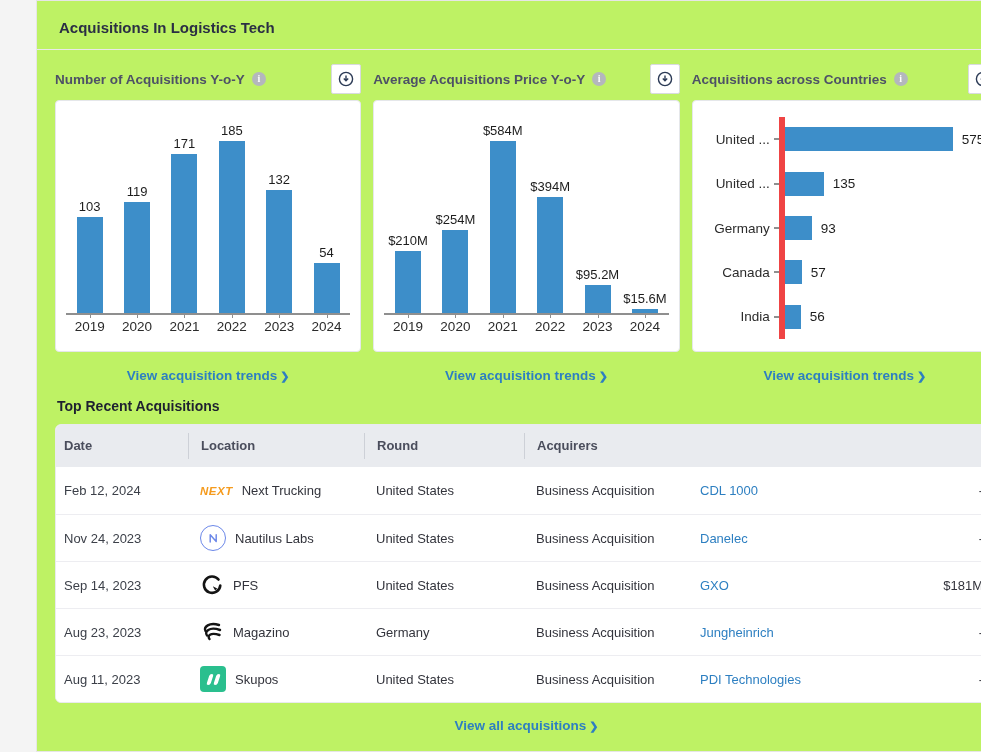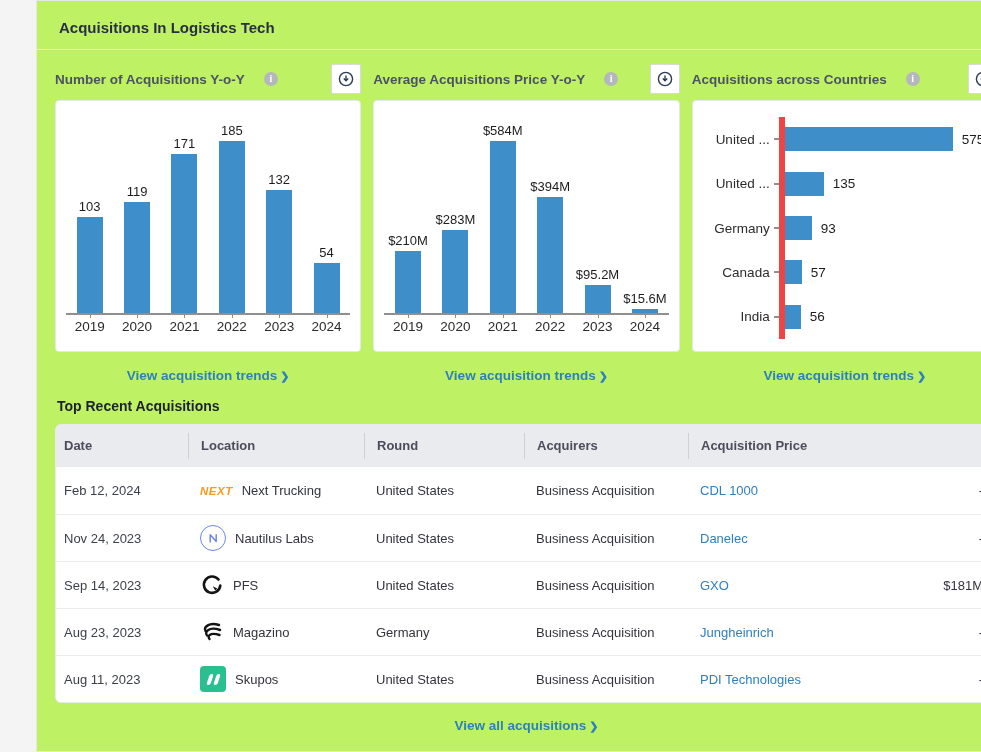--- a/index.html
+++ b/index.html
@@ -7,21 +7,21 @@
   .container { width:981px; height:752px; background:#bef264; border:1px solid #e6e6e6; overflow:hidden;margin-left:36px; }
 
   
   .page-header { padding:18px 22px 13px; border-bottom:1px solid #e9e9e9; }
   .page-title { font-size:15px; font-weight:bold; color:#2b2f44; }
 
   
   .charts-row { display:flex; gap:12px; padding:8px 18px 0; }
   .chart-col { flex:1; min-width:0; }
   .chart-head { display:flex; align-items:center; justify-content:space-between; height:42px; }
-  .chart-title-wrap { display:flex; align-items:center; gap:19px; }
+  .chart-title-wrap { display:flex; align-items:center; gap:7px; }
   .chart-title { font-size:13.5px; font-weight:bold; color:#4d5166; white-space:nowrap; }
   .info-icon { width:14px; height:14px; border-radius:50%; background:#b4b7bd; color:#fff;
                font-size:10px; line-height:14px; text-align:center; font-weight:bold;
                font-family:"Liberation Serif", serif; cursor:pointer; flex:0 0 auto; }
   .dl-btn { width:30px; height:30px; border:1px solid #d8dade; background:#fff; border-radius:2px;
             display:flex; align-items:center; justify-content:center; cursor:pointer; }
   .chart-box { border:1px solid #e5e7ea; border-radius:4px; height:252px; padding:14px 10px 8px; overflow:hidden; background:#fff; }
 
   
   .vplot { display:flex; justify-content:space-around; align-items:flex-end; height:198px; }
@@ -152,21 +152,21 @@
             </svg>
         </button>
       </div>
       <div class="chart-box">
           <div class="vplot">
             <div class="vcol">
               <div class="vval">$210M</div>
               <div class="vbar" style="height: 62px; background: rgb(61, 142, 201);"></div>
             </div>
             <div class="vcol">
-              <div class="vval">$283M</div>
+              <div class="vval">$254M</div>
               <div class="vbar" style="height: 83px; background: rgb(61, 142, 201);"></div>
             </div>
             <div class="vcol">
               <div class="vval">$584M</div>
               <div class="vbar" style="height: 172px; background: rgb(61, 142, 201);"></div>
             </div>
             <div class="vcol">
               <div class="vval">$394M</div>
               <div class="vbar" style="height: 116px; background: rgb(61, 142, 201);"></div>
             </div>
@@ -249,21 +249,20 @@
 
   <div class="table-section">
     <div class="table-title">Top Recent Acquisitions</div>
 
     <div class="acq-table">
       <div class="thead grid-cols">
         <div class="th">Date</div>
         <div class="th">Location</div>
         <div class="th">Round</div>
         <div class="th">Acquirers</div>
-        <div class="th">Acquisition Price</div>
       </div>
 
       <div class="trow grid-cols">
         <div class="td td-date">Feb 12, 2024</div>
         <div class="td td-company">
           <span class="logo logo-next">NEXT</span>
           <span>Next Trucking</span>
         </div>
         <div class="td">United States</div>
         <div class="td">Business Acquisition</div>

